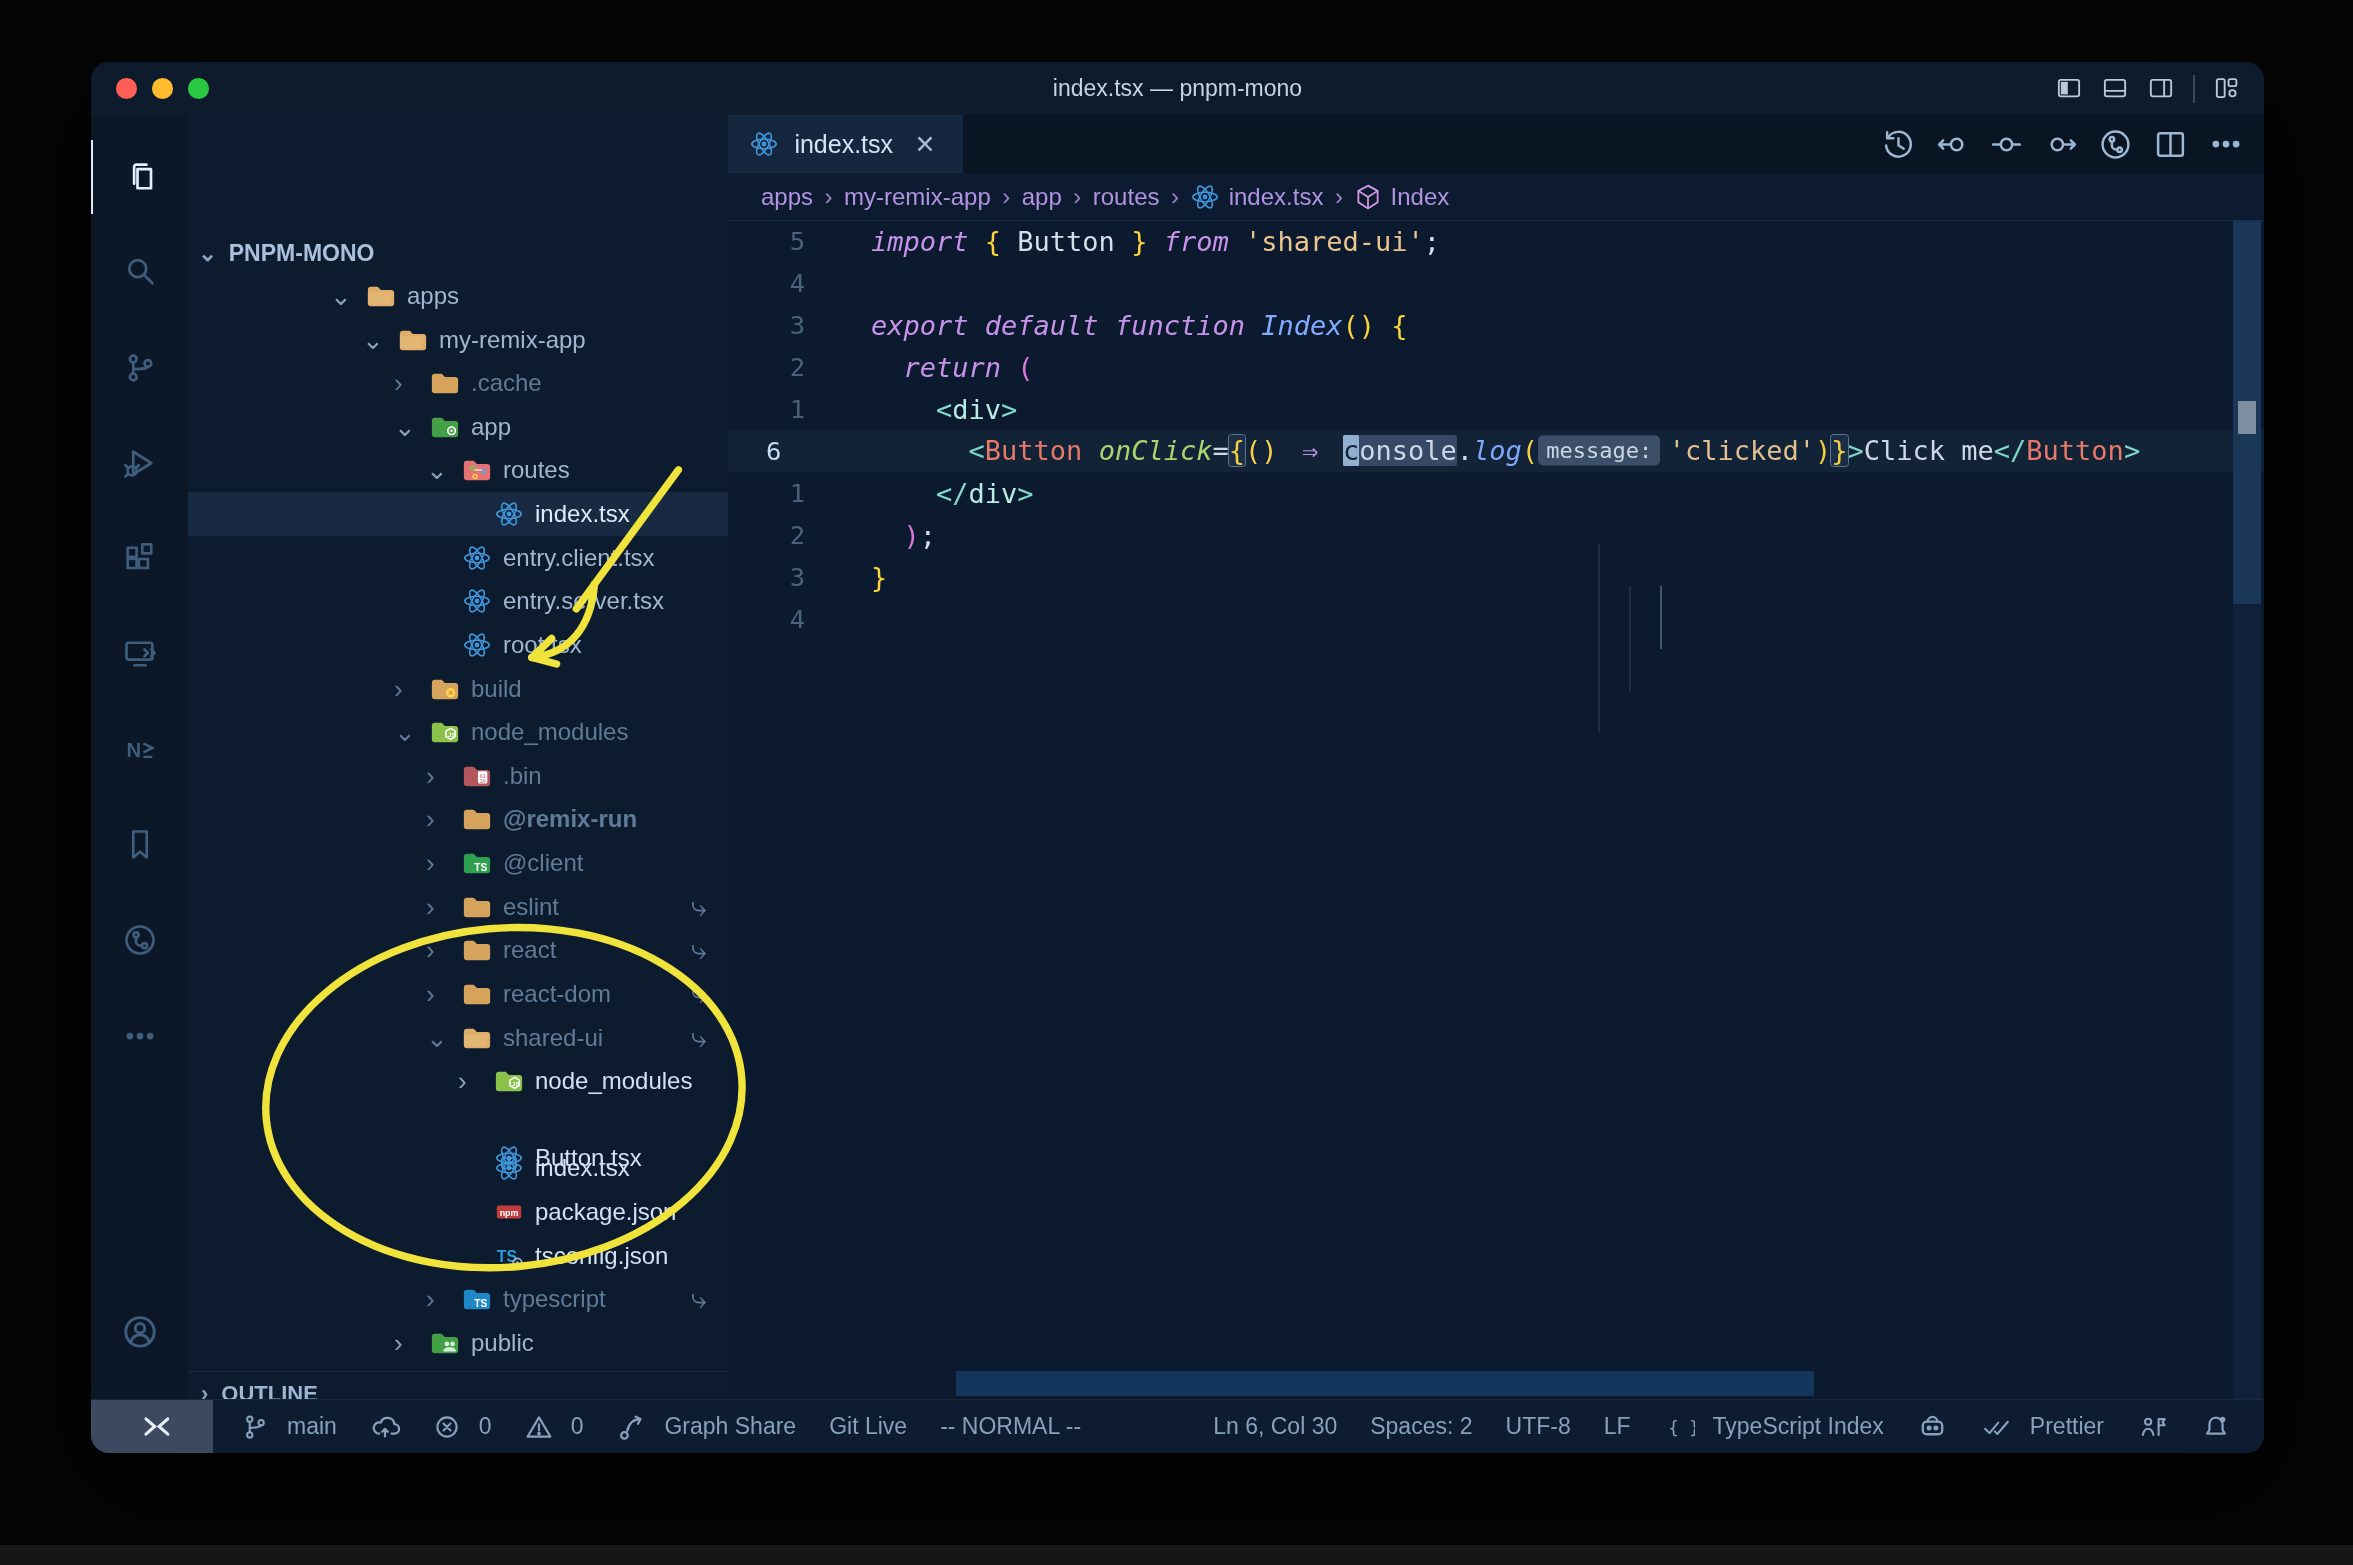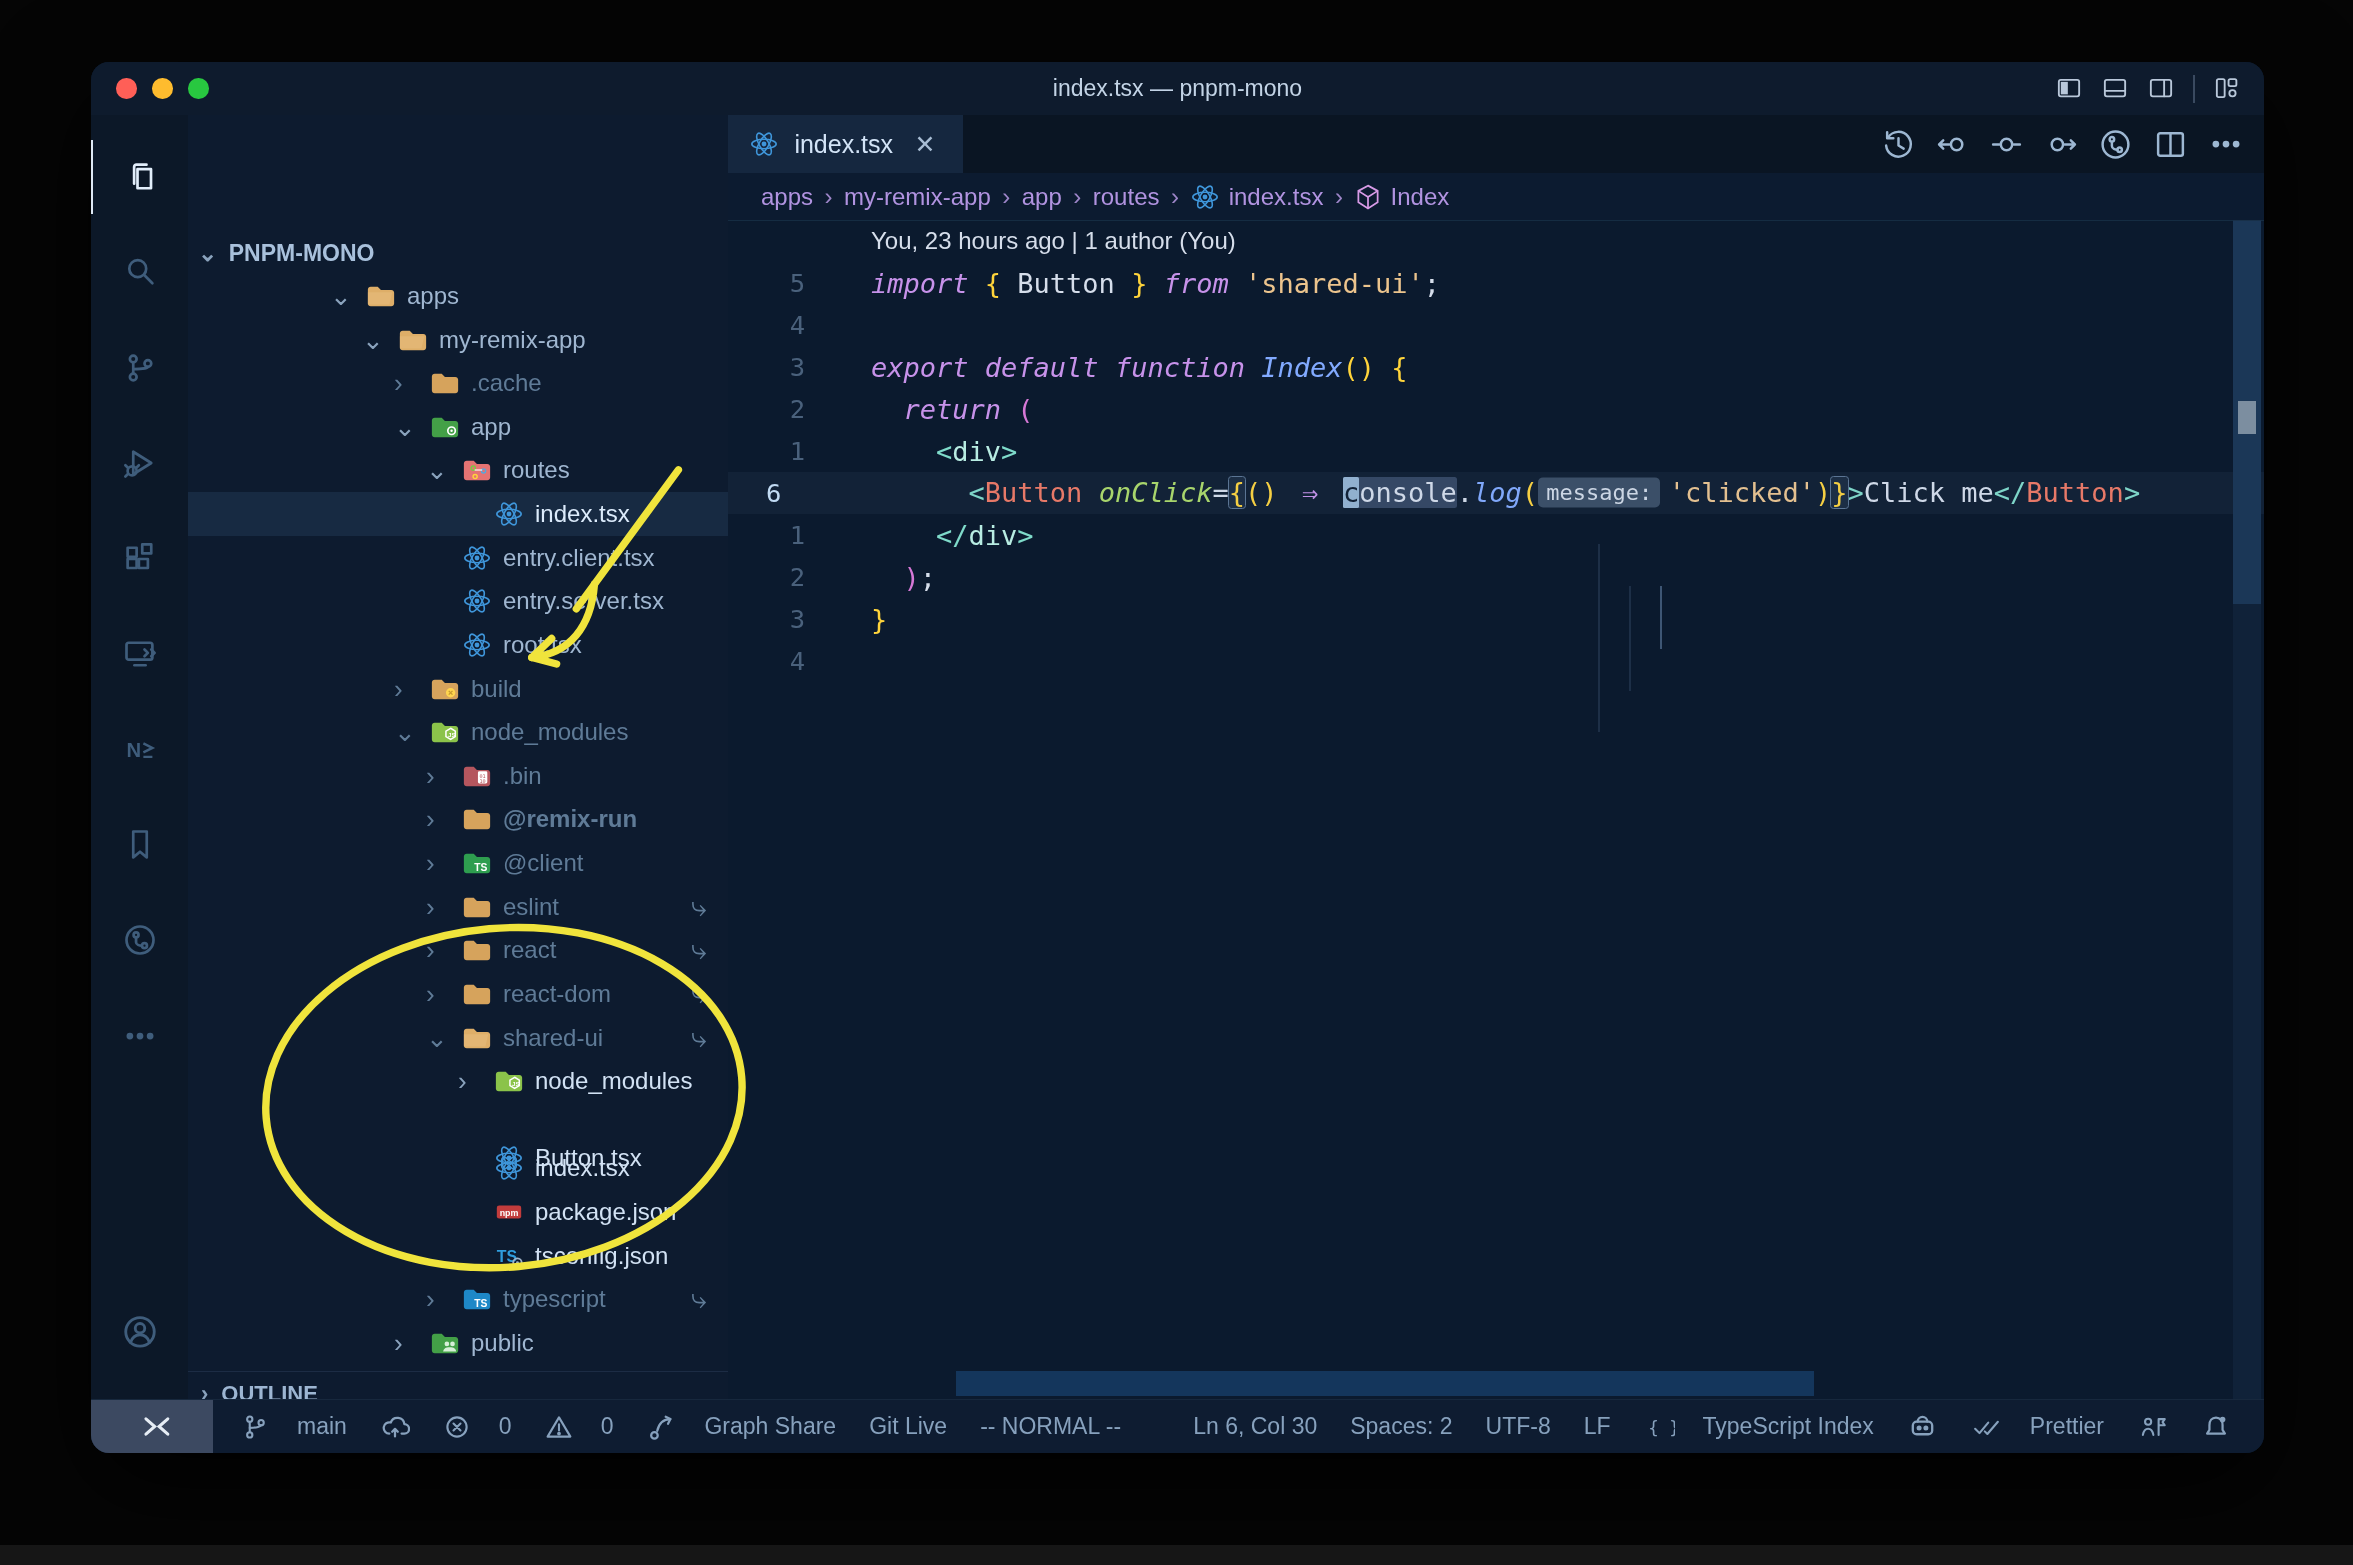--- a/index.html
+++ b/index.html
@@ -81,21 +81,21 @@
   #vsb-track{position:absolute;right:3.3px;top:105px;width:28px;height:1179px;background:rgba(38,66,102,.22);}
   #vsb-thumb{position:absolute;right:3.3px;top:106px;width:28px;height:383px;background:#1b3757;}
   #vsb-marker{position:absolute;right:8.2px;top:286px;width:18px;height:33px;background:#7c8ea0;}
   #hsb-thumb{position:absolute;left:228px;top:1256px;width:858px;height:25px;background:#14365c;}
   
   #statusbar{position:absolute;left:0;top:1337px;width:100%;height:53px;background:#0e1c31;border-top:0.8px solid #17283d;
              display:flex;align-items:center;color:#87a1bd;font-size:23px;}
   #sb-remote{width:122px;height:100%;background:#3c4961;display:flex;align-items:center;justify-content:center;color:#e6edf5;flex:0 0 122px;}
   #status-left{display:flex;align-items:center;gap:33px;margin-left:28px;}
   #status-right{display:flex;align-items:center;gap:33px;margin-left:auto;margin-right:33px;}
-  .st-item{display:flex;align-items:center;gap:28px;white-space:nowrap;}
+  .st-item{display:flex;align-items:center;gap:18px;white-space:nowrap;}
   
   #annot{position:absolute;left:0;top:0;width:2354px;height:1565px;pointer-events:none;z-index:60;}
   #dock-strip{position:absolute;left:0;bottom:0;width:100%;height:20px;background:#161616;}
 </style>
 </head>
 <body>
 
 <div id="stage">
   <div id="window">
 
@@ -642,24 +642,20 @@
             <span class="icon">
               <svg width="28" height="28" viewBox="0 0 32 32" fill="none" stroke="#d79ae6" stroke-width="2">
                 <path d="M16 3l11 6v13l-11 7-11-7V9z"></path>
                 <path d="M16 16l11-7M16 16L5 9M16 16v13"></path>
               </svg>
             </span>
             <span>Index</span>
           </span>
         </div>
       <div id="code">
-          <div class="cline blame-line">
-            <span class="gut"></span>
-            <span class="ctext"><span class="tok-pl">You, 23 hours ago | 1 author (You)</span></span>
-          </div>
           <div class="cline">
             <span class="gut">5</span>
             <span class="ctext"><span class="tok-kw">import</span><span class="tok-pl"> </span><span class="tok-gold">{</span><span class="tok-pl"> Button </span><span class="tok-gold">}</span><span class="tok-pl"> </span><span class="tok-kw">from</span><span class="tok-pl"> </span><span class="tok-str">'shared-ui'</span><span class="tok-pl">;</span></span>
           </div>
           <div class="cline">
             <span class="gut">4</span>
             <span class="ctext"></span>
           </div>
           <div class="cline">
             <span class="gut">3</span>

